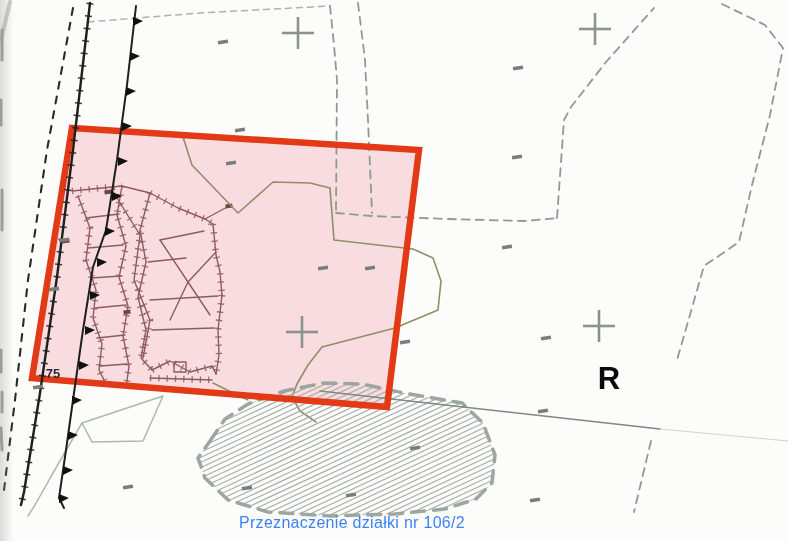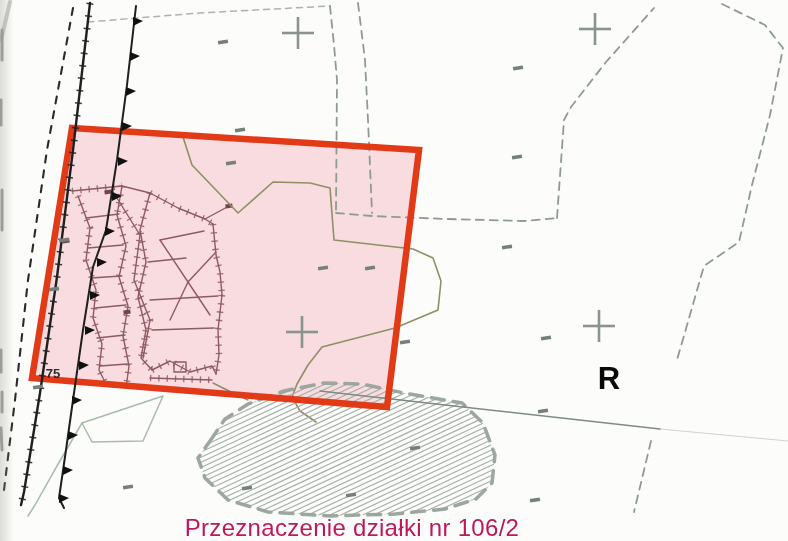--- a/index.html
+++ b/index.html
@@ -2,21 +2,21 @@
 <html><head>
 <meta charset="utf-8">
 <style>
   html,body{margin:0;padding:0;background:#ffffff;}
   #page{position:relative;width:788px;height:541px;background:#fcfcfa;overflow:hidden;
         font-family:"Liberation Sans", sans-serif;}
   #edge-shade{position:absolute;left:0;top:0;width:14px;height:541px;
         background:linear-gradient(90deg, rgba(160,160,155,.35), rgba(160,160,155,0));}
   svg{position:absolute;left:0;top:0;}
   #caption{position:absolute;left:352px;top:514px;transform:translateX(-50%);
-        font-size:24px;color:#be185d;white-space:nowrap;letter-spacing:.3px;}
+        font-size:16px;color:#3b82f6;white-space:nowrap;letter-spacing:.3px;}
 </style>
 </head>
 <body>
 
 <div id="page">
   <svg id="map-svg" width="788" height="541" viewBox="0 0 788 541">
       <g>
         <polyline fill="none" stroke="#b5b5b0" stroke-width="4" stroke-linecap="round" stroke-linejoin="round" opacity="0.7" points="10,2 1,40"></polyline>
       </g>
       <g>

